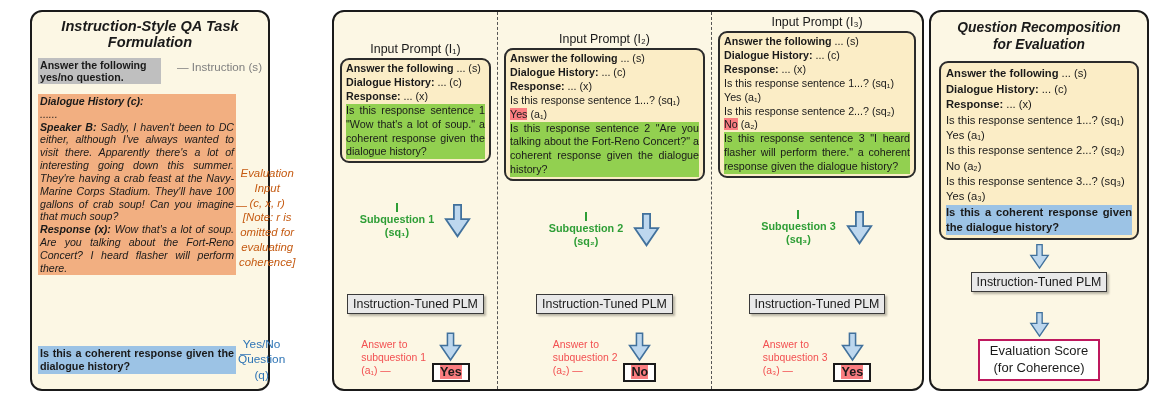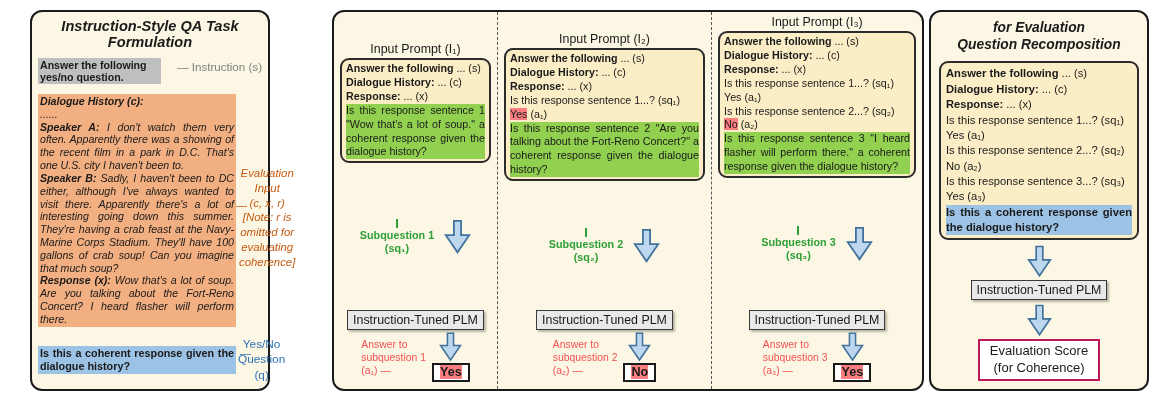--- a/index.html
+++ b/index.html
@@ -43,21 +43,21 @@
   .col-1 .col-header{margin-top:28px;}
   .col-2 .col-header{margin-top:18px;}
   .col-3 .col-header{margin-top:1px;}
   .prompt-box{background:#FBEDC6;border:2px solid #2b2b2b;border-radius:9px;padding:2px 4px;font-size:10.7px;line-height:1.3;}
   .pline{white-space:nowrap;}
   .green{background:#92D050;text-align:justify;}
   .hl-pink{background:#FA7D80;}
   .subq-row{flex:1;display:flex;align-items:center;justify-content:center;gap:10px;min-height:46px;}
   .subq-label{color:#2E9E36;font-weight:bold;font-size:10.8px;text-align:center;line-height:1.2;display:flex;flex-direction:column;align-items:center;}
   .tick{width:2px;height:9px;background:#2E9E36;margin-bottom:1px;}
-  .plm{background:#E9E9E9;border:1.5px solid #3a3a3a;font-size:12.4px;text-align:center;padding:2px 5px;margin:0 auto;width:max-content;max-width:100%;box-sizing:border-box;box-shadow:2px 2px 2px #b9b4a4;}
+  .plm{background:#E9E9E9;border:1.5px solid #3a3a3a;font-size:12.4px;text-align:center;padding:2px 5px;margin:16px auto;width:max-content;max-width:100%;box-sizing:border-box;box-shadow:2px 2px 2px #b9b4a4;}
   .ans-area{display:flex;justify-content:center;align-items:center;gap:6px;margin-top:2px;}
   .ans-label{color:#F25051;font-size:10.4px;text-align:left;line-height:1.25;}
   .ans-stack{display:flex;flex-direction:column;align-items:center;}
   .ans-box{background:#ffffff;border:2px solid #1a1a1a;padding:0 6px 1px;font-weight:bold;font-size:12.6px;margin-top:1px;}
 
   .arrow-icon{display:block;}
 
   
   .r-box{background:#FBEDC6;border:2px solid #2b2b2b;border-radius:9px;padding:3px 5px;font-size:11.2px;line-height:1.37;width:100%;box-sizing:border-box;}
   .blue-q{background:#9CC3E5;font-weight:bold;text-align:justify;}
@@ -74,21 +74,20 @@
 
   <div class="instr-row">
     <span class="instr-text">Answer the following yes/no question.</span>
     <span class="ann-gray">— Instruction (s)</span>
   </div>
 
   <div class="dlg-row">
     <div class="dlg-block">
       <p><b class="lbl">Dialogue History (c):</b><span></span></p>
       <p><b class="lbl"></b><span>......</span></p>
-      <p><b class="lbl">Speaker A:</b><span> I don't watch them very often. Apparently there was a showing of the recent film in a park in D.C. That's one U.S. city I haven't been to.</span></p>
       <p><b class="lbl">Speaker B:</b><span> Sadly, I haven't been to DC either, although I've always wanted to visit there. Apparently there's a lot of interesting going down this summer. They're having a crab feast at the Navy-Marine Corps Stadium. They'll have 100 gallons of crab soup! Can you imagine that much soup?</span></p>
       <p><b class="lbl">Response (x):</b><span> Wow that's a lot of soup. Are you talking about the Fort-Reno Concert? I heard flasher will perform there.</span></p>
     </div>
     <div class="dlg-ann">
       <span class="dash">—</span>
       <div>Evaluation Input</div>
       <div>(c, x, r)</div>
       <div>[Note: r is omitted for evaluating coherence]</div>
     </div>
   </div>
@@ -212,22 +211,22 @@
           <div class="ans-box"><span class="hl-pink">Yes</span></div>
         </div>
       </div>
     </div>
 
   </div>
 </section>
 
 <section class="panel panel-right">
   <div class="r-title">
+    <div>Question Recomposition</div>
     <div>for Evaluation</div>
-    <div>Question Recomposition</div>
   </div>
   <div class="r-box">
     <div><b class="lbl">Answer the following</b><span> ... (s)</span></div>
     <div><b class="lbl">Dialogue History:</b><span> ... (c)</span></div>
     <div><b class="lbl">Response:</b><span> ... (x)</span></div>
     <div>Is this response sentence 1...? (sq₁)</div>
     <div>Yes (a₁)</div>
     <div>Is this response sentence 2...? (sq₂)</div>
     <div>No (a₂)</div>
     <div>Is this response sentence 3...? (sq₃)</div>

